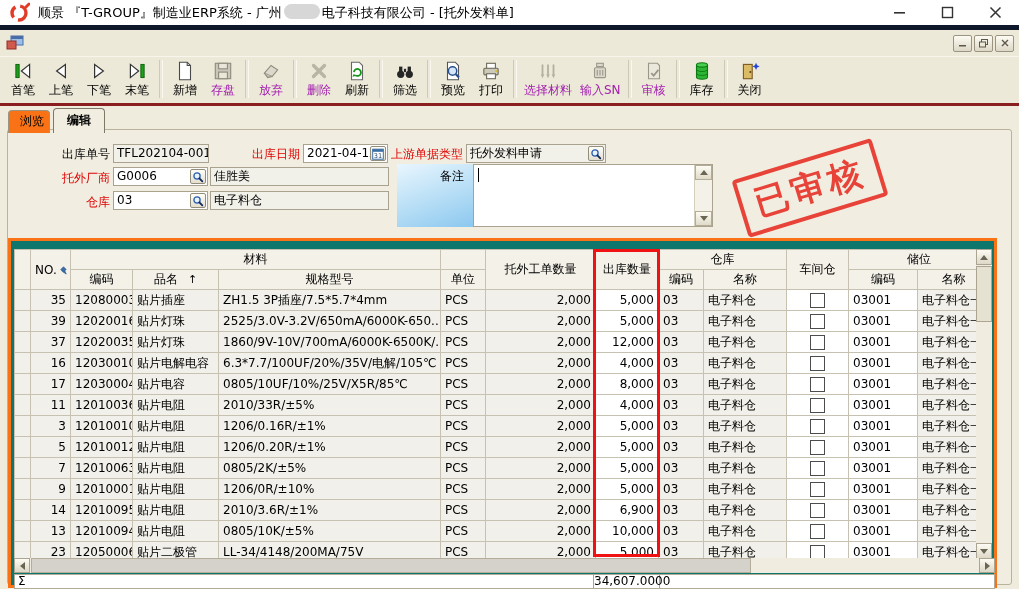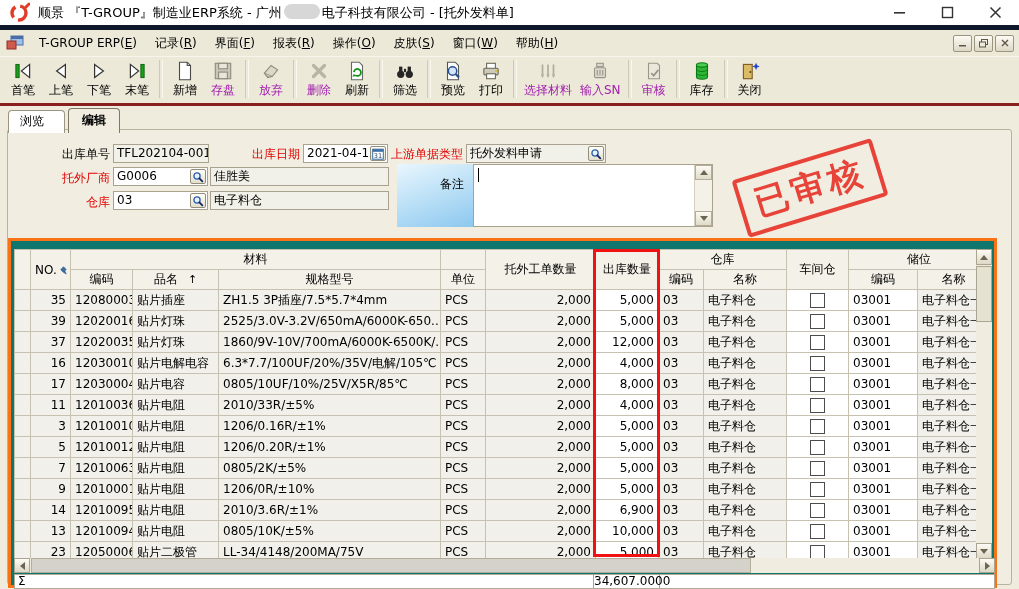--- a/index.html
+++ b/index.html
@@ -30,40 +30,40 @@
     display:flex;align-items:flex-start;padding:2px 0 0 4px;box-sizing:border-box;}
   .tbtn{display:flex;flex-direction:column;align-items:center;padding:1px 4px;min-width:30px;}
   .tbtn .ticon{width:22px;height:22px;display:block;}
   .tbtn .tlabel{font-size:12px;line-height:16px;white-space:nowrap;}
   .tbtn.disabled .tlabel{color:#a21caf;}
   .tsep{width:2px;height:38px;margin:1px 3px 0 3px;border-left:1px solid #cfcab7;border-right:1px solid #faf8f0;}
   .redline{position:absolute;left:0;top:103px;width:100%;height:3px;background:#8a1f1f;}
 
   
   .tabs{position:absolute;left:8px;top:108px;display:flex;align-items:flex-end;z-index:3;}
-  .tab{padding:2px 20px 3px 11px;border:1px solid #9a9480;border-bottom:none;border-radius:4px 4px 0 0;
-    background:#ffffff;margin-right:3px;font-size:12px;}
+  .tab{padding:2px 5px 3px 11px;border:1px solid #9a9480;border-bottom:none;border-radius:4px 4px 0 0;
+    background:#f97316;margin-right:3px;font-size:12px;}
   .tab.active{font-weight:bold;background:#f1eee1;border-color:#7e7966;padding:3px 13px 4px 13px;}
 
   
   .editorbox{position:absolute;left:7px;top:129px;width:1005px;height:456px;
     border:1px solid #b9b29c;border-radius:3px;background:#f1eee1;box-sizing:border-box;}
 
   .flabel{position:absolute;height:16px;line-height:16px;text-align:right;white-space:nowrap;}
   .flabel.req{color:#e00000;}
   .field{position:absolute;height:19px;line-height:17px;background:#fff;border:1px solid #a8a28e;
     padding:0 3px;box-sizing:border-box;font-size:12px;white-space:nowrap;overflow:hidden;}
   .field.ro{background:#f1f0e9;}
   .field.hasbtn{padding-right:19px;}
   .fbtn{position:absolute;right:1px;top:1px;width:16px;height:15px;border:1px solid #938e7a;
     background:linear-gradient(#fffef7,#e3dfcf);display:flex;align-items:center;justify-content:center;border-radius:2px;box-sizing:border-box;}
 
   .remarkpanel{position:absolute;left:397px;top:164px;width:76px;height:63px;
     background:linear-gradient(160deg,#e9f6fe 0%,#bfe2f7 45%,#8cc8ef 100%);
-    text-align:right;padding:12px 9px 0 0;box-sizing:border-box;}
+    text-align:right;padding:4px 9px 0 0;box-sizing:border-box;}
   .remarkbox{position:absolute;left:473px;top:164px;width:240px;height:63px;background:#fff;
     border:1px solid #a8a28e;box-sizing:border-box;}
   .caret{position:absolute;left:4px;top:3px;width:1px;height:14px;background:#000;}
   .tascroll{position:absolute;right:0;top:0;width:17px;height:100%;background:#f3f1e8;border-left:1px solid #d5d0bd;}
   .tabtn{position:absolute;left:0;width:17px;height:15px;border:1px solid #b3ad97;background:linear-gradient(#fdfbf4,#e0dbc9);
     display:flex;align-items:center;justify-content:center;box-sizing:border-box;}
   .tabtn.up{top:0;} .tabtn.down{bottom:0;}
 
   .stamp{position:absolute;left:737px;top:158px;transform:rotate(-17deg);
     color:#e8352b;border:4px solid #e8352b;border-radius:4px;padding:3px 12px;
@@ -136,21 +136,20 @@
   </div>
 
   <div class="menubar">
     <span class="mico">
       <svg viewBox="0 0 18 16" width="18" height="16">
         <rect x="5" y="1" width="12" height="9" fill="#9cc0ea" stroke="#4a6da7"></rect>
         <rect x="5" y="1" width="12" height="3" fill="#4a6da7"></rect>
         <rect x="1" y="6" width="9" height="8" fill="#d05a4e" stroke="#8d2f27"></rect>
       </svg>
     </span>
-    <span class="mitems"><span class="menu-item">T-GROUP ERP(<u>E</u>)</span><span class="menu-item">记录(<u>R</u>)</span><span class="menu-item">界面(<u>F</u>)</span><span class="menu-item">报表(<u>R</u>)</span><span class="menu-item">操作(<u>O</u>)</span><span class="menu-item">皮肤(<u>S</u>)</span><span class="menu-item">窗口(<u>W</u>)</span><span class="menu-item">帮助(<u>H</u>)</span></span>
     <span class="mdictrls">
       <span class="mdib">
           <svg width="8" height="8" viewBox="0 0 8 8">
             <rect x="0" y="6" width="7" height="1.5" fill="#5d574a"></rect>
           </svg>
         </span>
       <span class="mdib">
           <svg width="9" height="9" viewBox="0 0 9 9">
             <rect x="2.5" y="0.5" width="6" height="5" fill="none" stroke="#5d574a"></rect>
             <rect x="0.5" y="3" width="6" height="5" fill="#ece9d8" stroke="#5d574a"></rect>

